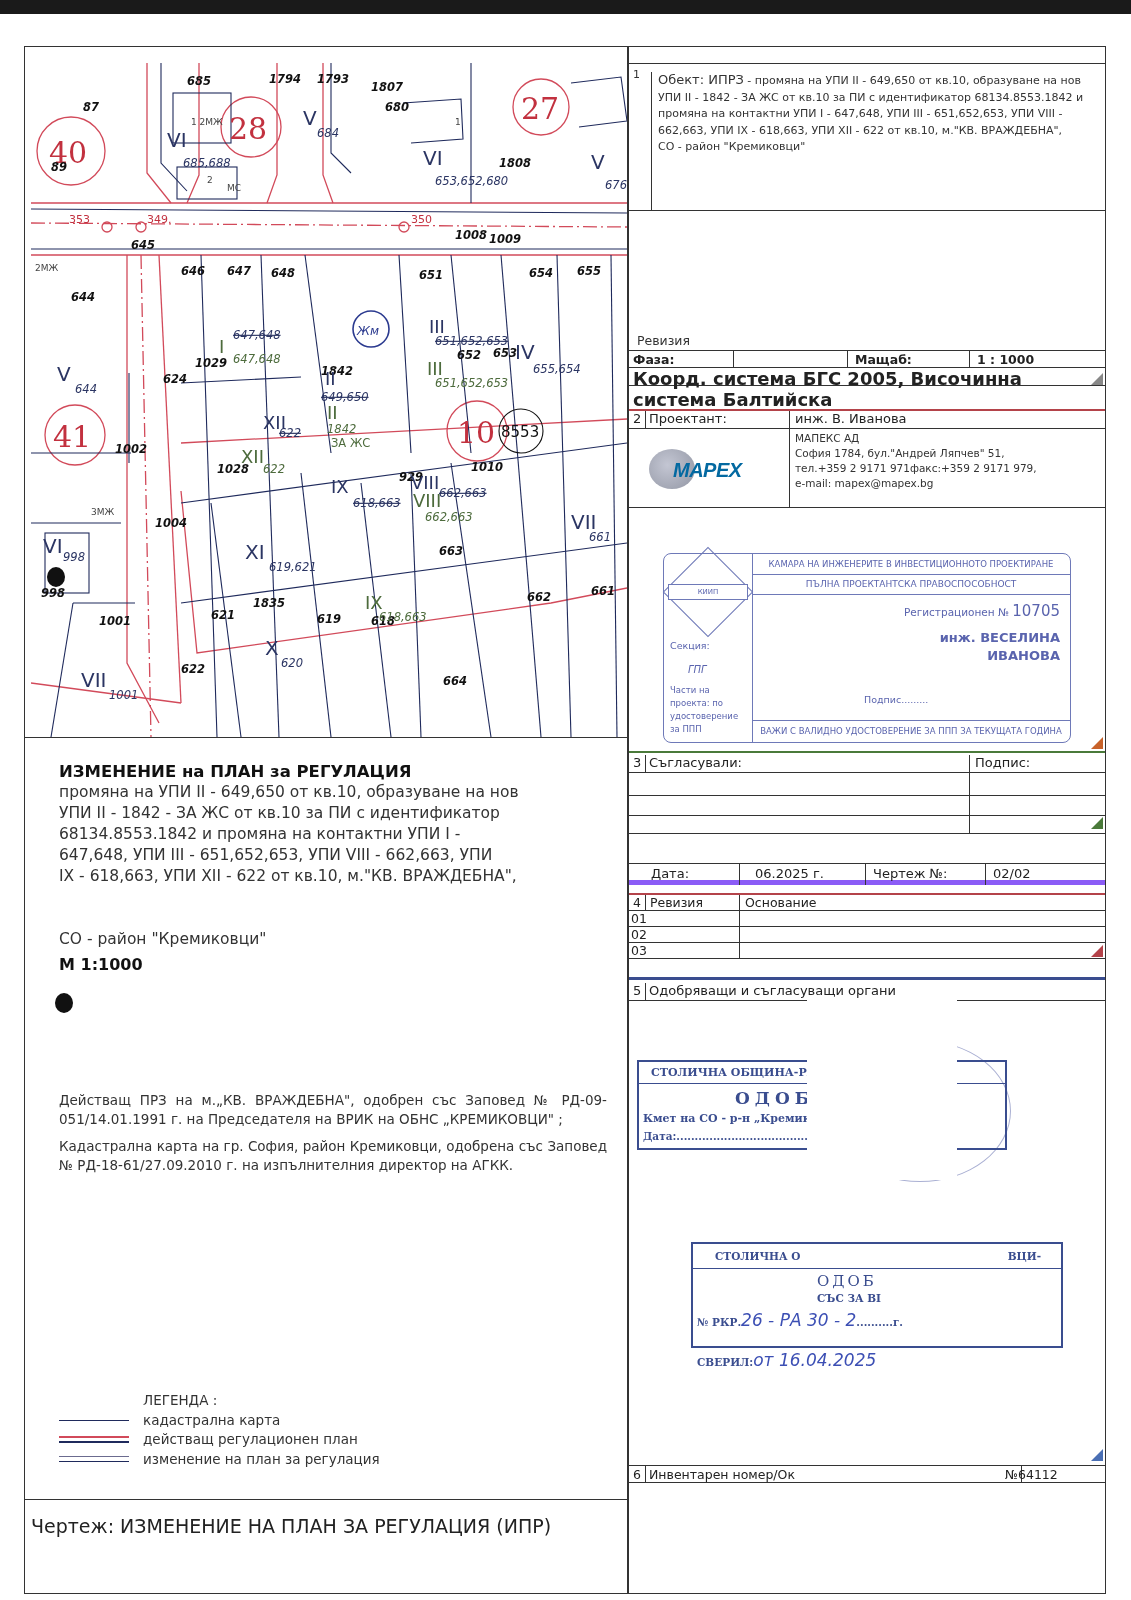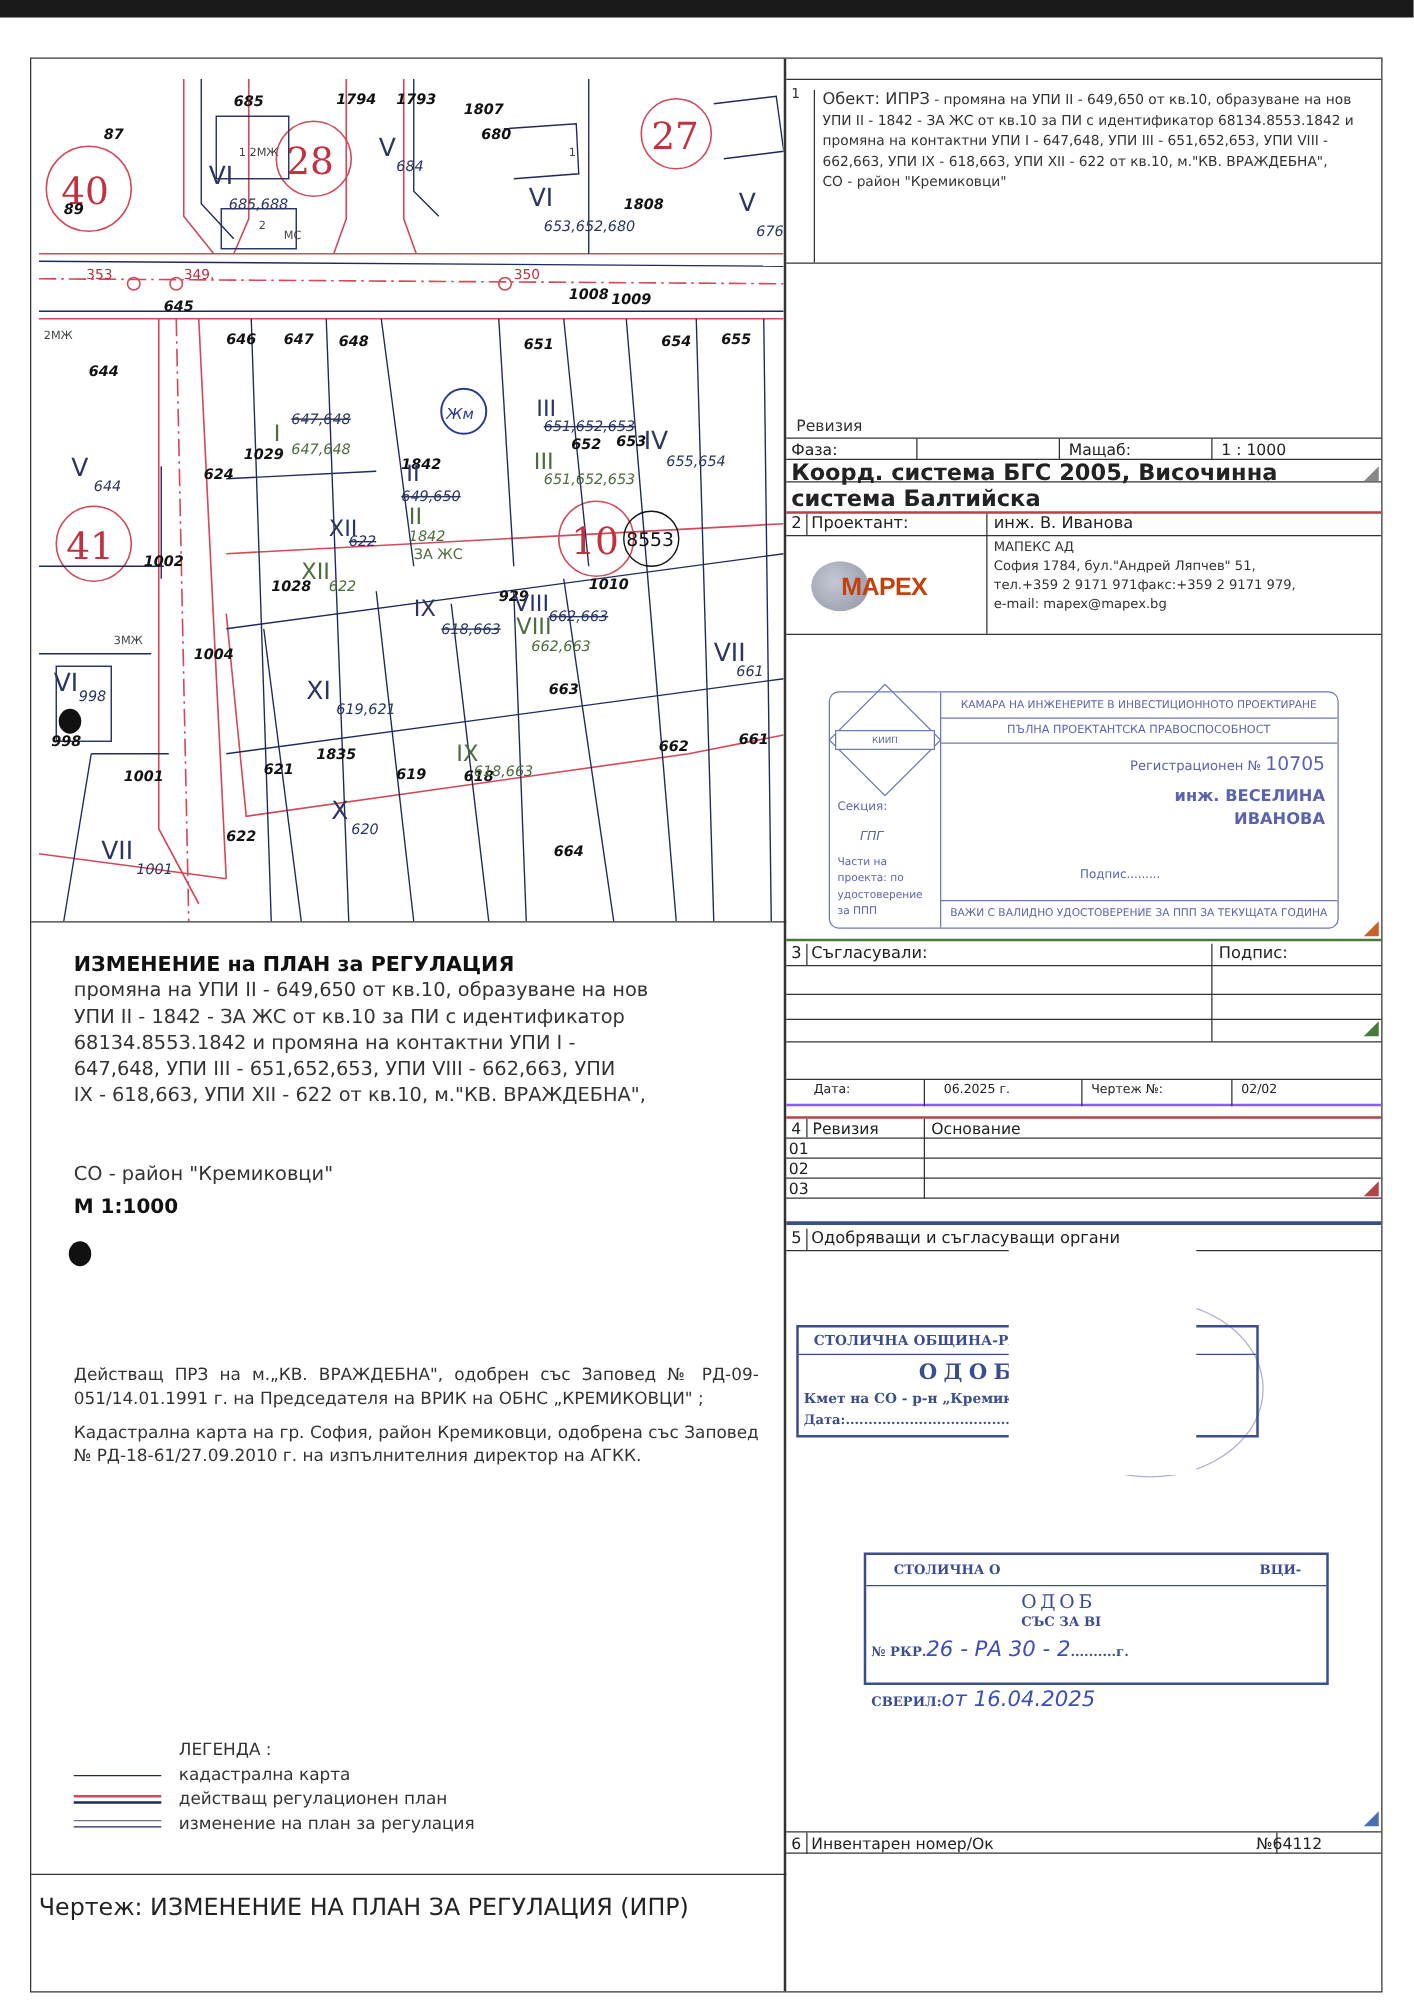--- a/index.html
+++ b/index.html
@@ -30,34 +30,34 @@
 
   
   .rbox { position: absolute; left: 0; width: 476px; box-sizing: border-box; }
   .sec-num { position: absolute; font-size: 11px; color: #333; }
   .obj { top: 16px; height: 148px; border-top: 1.5px solid #333; border-bottom: 1.5px solid #333; }
   .obj .sec-num { left: 4px; top: 4px; }
   .obj .txt { position: absolute; left: 22px; top: 8px; width: 448px; font-size: 11px; line-height: 16.5px; color: #333; border-left: 1px solid #333; padding-left: 6px; box-sizing: border-box; height: 138px; }
   .obj .txt .lead { font-size: 13px; }
 
   .rev-label { position: absolute; left: 8px; top: 286px; font-size: 12.5px; color: #333; }
-  .phase-row { position: absolute; left: 0; top: 303px; width: 476px; height: 18px; border-top: 1px solid #333; border-bottom: 1px solid #333; font-size: 12.5px; box-sizing: border-box; }
+  .phase-row { position: absolute; left: 0; top: 303px; width: 476px; height: 18px; border-top: 1px solid #333; border-bottom: 1px solid #333; font-size: 12.5px; box-sizing: border-box; font-weight: bold; }
   .phase-row div { position: absolute; top: 1px; }
   .phase-row .vl { position: absolute; top: 0; height: 17px; border-left: 1px solid #333; }
   .coord-row { position: absolute; left: 0; top: 321px; width: 476px; height: 18px; border-bottom: 1px solid #333; font-size: 18px; font-weight: bold; color: #222; padding-left: 4px; box-sizing: border-box; }
   .corner-tri { position: absolute; right: 2px; width: 0; height: 0; border-left: 12px solid transparent; }
 
   .designer { top: 362px; height: 286px; border-top: 2px solid #b4434a; }
   .designer .head { position: absolute; left: 0; top: 0; width: 476px; height: 17px; border-bottom: 1px solid #333; font-size: 13px; }
   .designer .vl { position: absolute; left: 160px; top: 0; height: 96px; border-left: 1px solid #333; }
   .designer .addr { position: absolute; left: 166px; top: 20px; font-size: 10.5px; line-height: 15px; color: #333; }
   .designer .row2 { position: absolute; left: 0; top: 96px; width: 476px; border-top: 1px solid #333; }
   .logo { position: absolute; left: 20px; top: 38px; width: 110px; height: 44px; }
   .logo .globe { position: absolute; left: 0; top: 0; width: 46px; height: 40px; border-radius: 50%; background: radial-gradient(circle at 40% 40%, #b9bccb, #7e8393); opacity: 0.85; }
-  .logo .word { position: absolute; left: 24px; top: 10px; font-size: 20px; font-weight: bold; color: #c2410c; letter-spacing: -0.5px; font-family: "Liberation Sans", sans-serif; }
+  .logo .word { position: absolute; left: 24px; top: 10px; font-size: 20px; font-weight: bold; color: #0369a1; letter-spacing: -0.5px; font-family: "Liberation Sans", sans-serif; font-style: italic; }
 
   .stamp1 { position: absolute; left: 34px; top: 506px; width: 408px; height: 190px; border: 1.5px solid #6e79b8; border-radius: 8px; color: #5a64ae; font-size: 10px; box-sizing: border-box; }
   .stamp1 .lpart { position: absolute; left: 0; top: 0; width: 88px; height: 100%; border-right: 1.5px solid #6e79b8; }
   .stamp1 .diamond { position: absolute; left: 12px; top: 6px; width: 62px; height: 62px; border: 1.5px solid #6e79b8; transform: rotate(45deg); }
   .stamp1 .dbar { position: absolute; left: 4px; top: 30px; width: 78px; height: 14px; background: #fff; border: 1px solid #6e79b8; font-size: 7px; text-align: center; line-height: 14px; }
   .stamp1 .sek { position: absolute; left: 6px; top: 86px; font-size: 9.5px; }
   .stamp1 .gpg { position: absolute; left: 24px; top: 110px; font-size: 10px; font-style: italic; }
   .stamp1 .parts { position: absolute; left: 6px; top: 130px; font-size: 8.5px; line-height: 13px; width: 80px; }
   .stamp1 .r1 { position: absolute; left: 88px; top: 0; width: 318px; height: 20px; border-bottom: 1.5px solid #6e79b8; font-size: 8.5px; text-align: center; line-height: 20px; }
   .stamp1 .r2 { position: absolute; left: 88px; top: 20px; width: 318px; height: 20px; border-bottom: 1.5px solid #6e79b8; font-size: 9px; text-align: center; line-height: 20px; }
@@ -65,21 +65,21 @@
   .stamp1 .reg b { font-size: 15px; font-weight: normal; }
   .stamp1 .nm1 { position: absolute; right: 10px; top: 76px; font-size: 13px; font-weight: bold; }
   .stamp1 .nm2 { position: absolute; right: 10px; top: 94px; font-size: 13px; font-weight: bold; }
   .stamp1 .sign { position: absolute; left: 200px; top: 140px; font-size: 9.5px; }
   .stamp1 .r3 { position: absolute; left: 88px; top: 166px; width: 318px; border-top: 1.5px solid #6e79b8; font-size: 8.5px; text-align: center; line-height: 20px; }
 
   .agreed { top: 704px; height: 112px; border-top: 2px solid #4a7a3a; }
   .agreed .head { position: absolute; left: 0; top: 2px; width: 476px; height: 17px; border-bottom: 1px solid #333; font-size: 13px; }
   .agreed .vl { position: absolute; left: 340px; top: 2px; height: 78px; border-left: 1px solid #333; }
   .agreed .hl { position: absolute; left: 0; width: 476px; border-top: 1px solid #333; }
-  .date-row { position: absolute; left: 0; top: 816px; width: 476px; height: 22px; border-top: 1px solid #333; border-bottom: 2px solid #8b5cf6; font-size: 10px; box-sizing: border-box; }
+  .date-row { position: absolute; left: 0; top: 816px; width: 476px; height: 22px; border-top: 1px solid #333; border-bottom: 5px solid #8b5cf6; font-size: 13px; box-sizing: border-box; }
   .date-row div { position: absolute; top: 2px; }
   .date-row .vl { position: absolute; top: 0; height: 21px; border-left: 1px solid #333; }
 
   .revs { top: 846px; height: 80px; border-top: 2px solid #b4434a; }
   .revs .row { position: absolute; left: 0; width: 476px; height: 16px; border-bottom: 1px solid #333; font-size: 12.5px; box-sizing: border-box; }
   .revs .vl { position: absolute; left: 110px; top: 0; height: 80px; border-left: 1px solid #333; }
 
   .approv { top: 930px; height: 488px; border-top: 3px solid #3a4d8f; }
   .approv .head { position: absolute; left: 0; top: 2px; width: 476px; height: 18px; border-bottom: 1px solid #333; font-size: 13px; }
   .stamp2 { position: absolute; left: 8px; top: 80px; width: 370px; height: 90px; border: 2px solid #3a4d8f; color: #3a4d8f; font-family: "DejaVu Serif", serif; box-sizing: border-box; }

